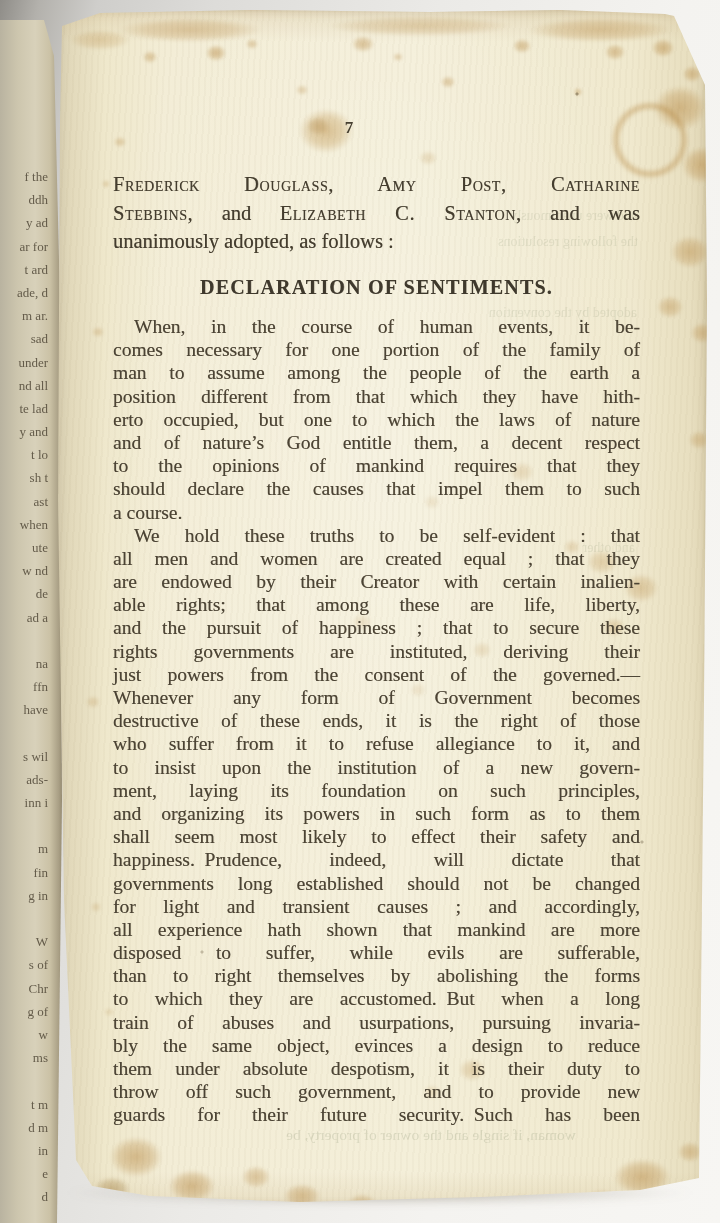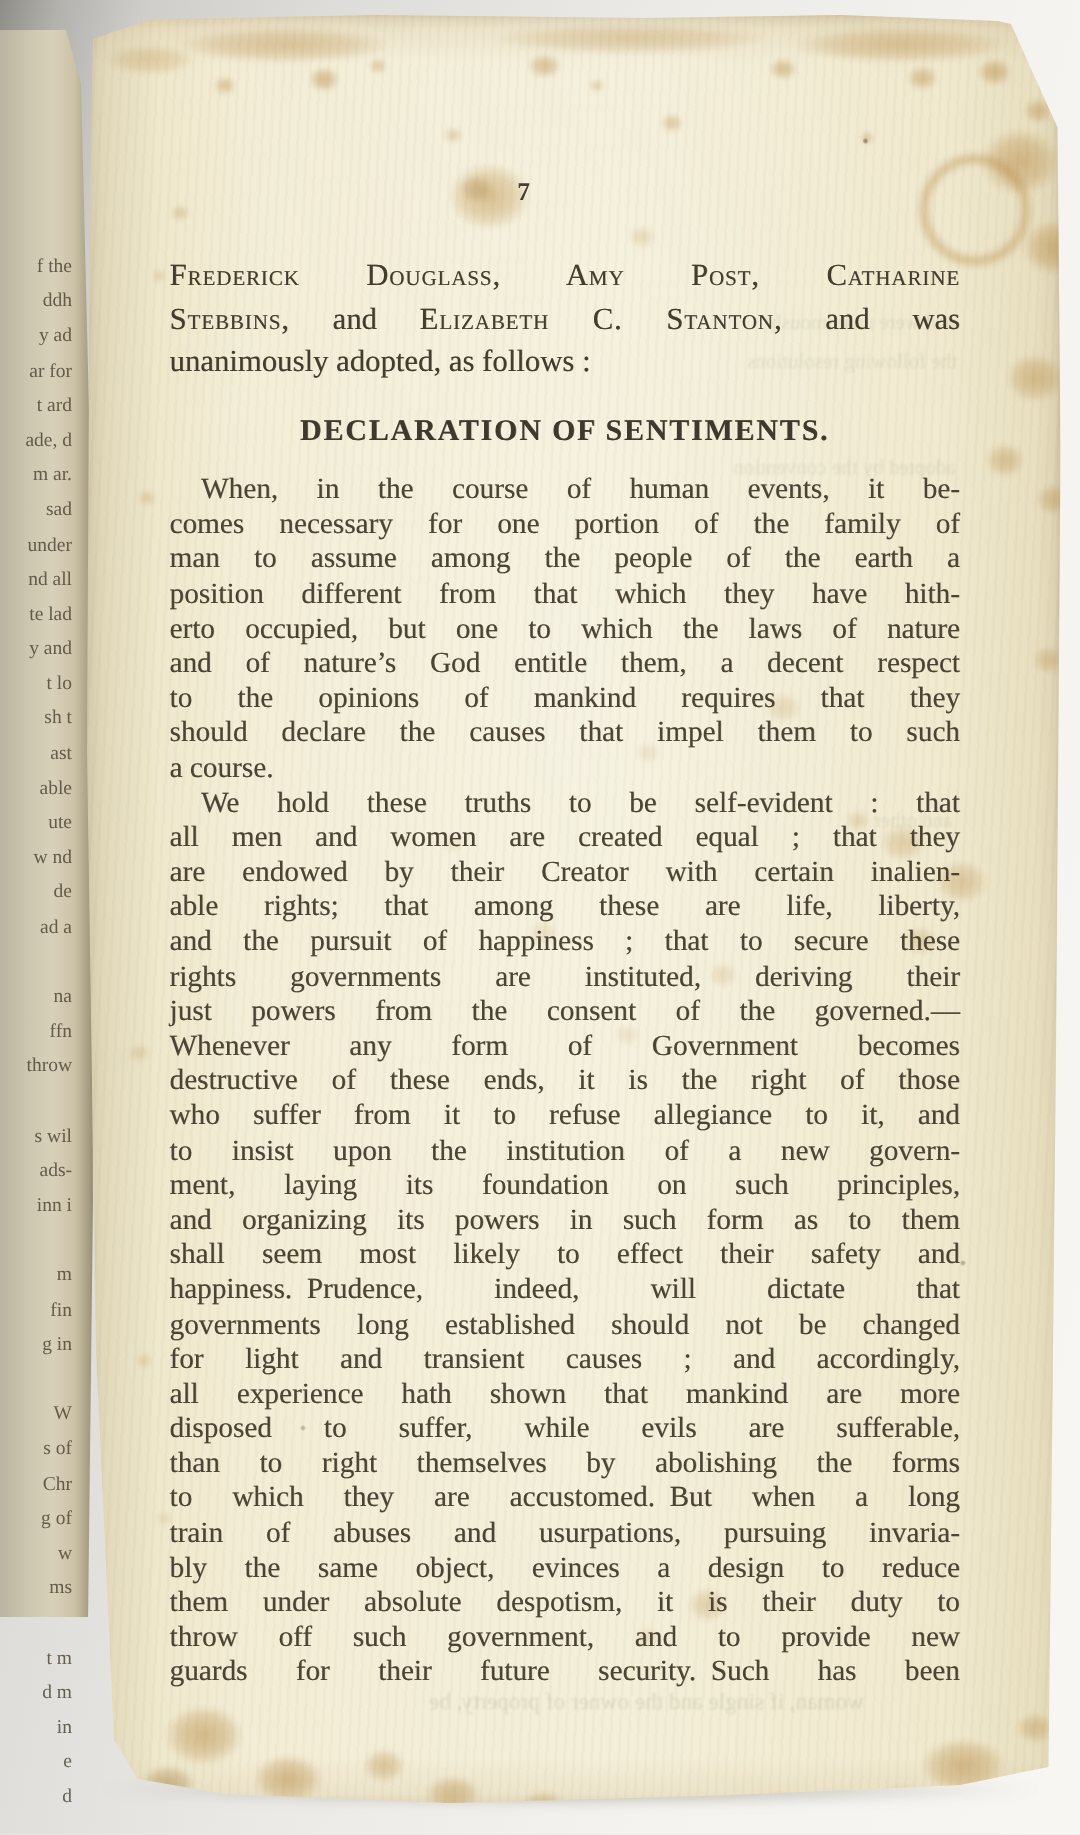--- a/index.html
+++ b/index.html
@@ -3,21 +3,21 @@
 <meta charset="utf-8">
 <style>
   html,body{margin:0;padding:0;background:#e9e8e5;}
   .scene{
     position:relative;width:720px;height:1223px;overflow:hidden;
     background:linear-gradient(102deg,#8f8d88 0%,#b3b1ac 4%,#cfcecb 10%,#dddcd9 22%,#ebeae7 45%,#f4f3f0 70%,#f7f6f3 100%);
     font-family:"Liberation Serif","DejaVu Serif",serif;
   }
   
   .prev-edge{
-    position:absolute;left:0;top:20px;width:64px;height:1058px;
+    position:absolute;left:0;top:20px;width:64px;height:1203px;
     background:linear-gradient(90deg,#b9b3a0 0%,#cdc6ae 28%,#d8d1ba 55%,#cbc2a6 78%,#a89e84 92%,#8a8068 100%);
     clip-path:polygon(0 0,44px 0,54px 36px,60px 280px,62px 780px,57px 1203px,0 1203px);
   }
   .frag-col{position:absolute;left:0;top:145px;width:56px;text-align:right;}
   .frag{
     height:23.2px;line-height:23.2px;font-size:13px;color:rgba(75,66,50,.82);
     filter:blur(.35px);white-space:nowrap;overflow:hidden;padding-right:8px;
   }
   .page-shadow{
     position:absolute;left:60px;top:1182px;width:640px;height:22px;
@@ -91,29 +91,29 @@
         <div class="frag">ade, d</div>
         <div class="frag">m ar.</div>
         <div class="frag">sad</div>
         <div class="frag">under</div>
         <div class="frag">nd all</div>
         <div class="frag">te lad</div>
         <div class="frag">y and</div>
         <div class="frag">t lo</div>
         <div class="frag">sh t</div>
         <div class="frag">ast</div>
-        <div class="frag">able</div>
+        <div class="frag">when</div>
         <div class="frag">ute</div>
         <div class="frag">w nd</div>
         <div class="frag">de</div>
         <div class="frag">ad a</div>
         <div class="frag"></div>
         <div class="frag">na</div>
         <div class="frag">ffn</div>
-        <div class="frag">throw</div>
+        <div class="frag">have</div>
         <div class="frag"></div>
         <div class="frag">s wil</div>
         <div class="frag">ads-</div>
         <div class="frag">inn i</div>
         <div class="frag"></div>
         <div class="frag">m</div>
         <div class="frag">fin</div>
         <div class="frag">g in</div>
         <div class="frag"></div>
         <div class="frag">W</div>

